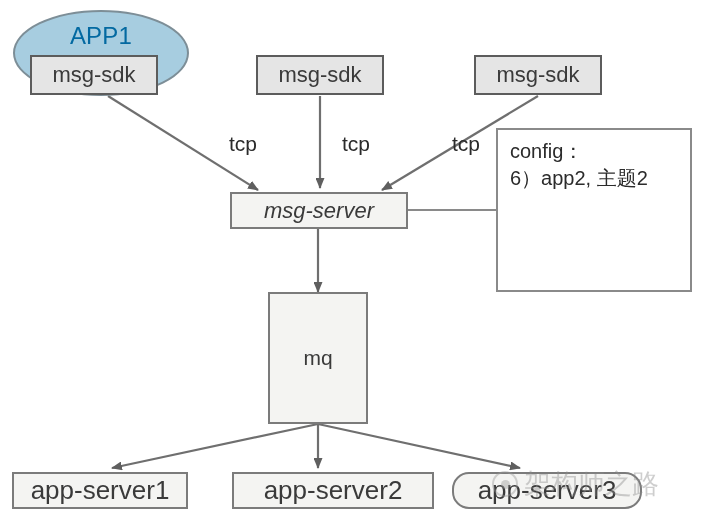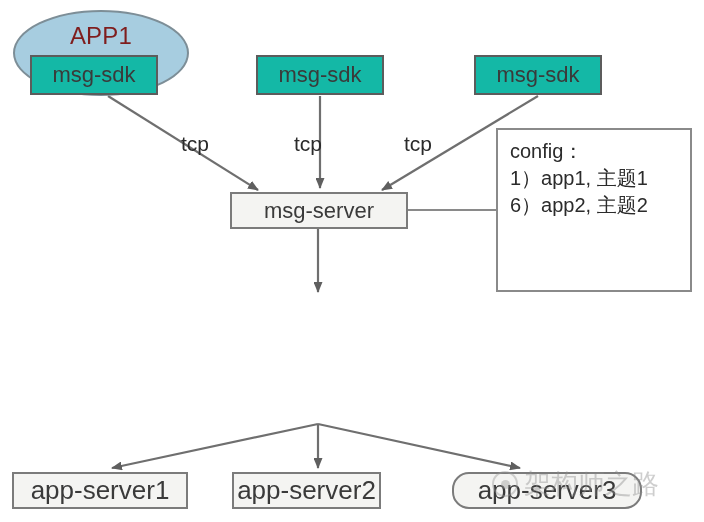--- a/index.html
+++ b/index.html
@@ -32,56 +32,57 @@
     border: 2px solid #7d8e97;
     box-sizing: border-box;
   }
   .app-label {
     position: absolute;
     left: 0;
     right: 0;
     top: 10px;
     text-align: center;
     font-size: 24px;
-    color: #7f1d1d;
+    color: #0369a1;
     letter-spacing: 0.2px;
   }
 
   
   .box {
     position: absolute;
     box-sizing: border-box;
     background: #f4f4f2;
     border: 2px solid #7b7b7b;
     display: flex;
     align-items: center;
     justify-content: center;
     color: #3a3a3a;
     font-size: 22px;
     white-space: nowrap;
   }
   .box.sdk {
-    background: #14b8a6;
+    background: #e5e5e5;
     border: 2px solid #5c5c5c;
     font-size: 22px;
   }
   .box.mq {
     font-size: 21px;
   }
   .box.server {
     font-size: 26px;
   }
 
   
   .edge-label {
     position: absolute;
     font-size: 21px;
     color: #2b2b2b;
     background: transparent;
     white-space: nowrap;
+    margin-left: 48px;
   }
 
   
   .config-note {
     position: absolute;
     box-sizing: border-box;
     background: #ffffff;
     border: 2px solid #8a8a8a;
     padding: 8px 10px 6px 12px;
     color: #2b2b2b;
@@ -161,31 +162,31 @@
   <div class="box sdk" style="left:30px; top:55px; width:128px; height:40px;">msg-sdk</div>
 
   <div class="box sdk" style="left:256px; top:55px; width:128px; height:40px;">msg-sdk</div>
 
   <div class="box sdk" style="left:474px; top:55px; width:128px; height:40px;">msg-sdk</div>
 
   <div class="edge-label" style="left:181px; top:132px;">tcp</div>
   <div class="edge-label" style="left:294px; top:132px;">tcp</div>
   <div class="edge-label" style="left:404px; top:132px;">tcp</div>
 
-  <div class="box" style="left:230px; top:192px; width:178px; height:37px;">msg-server</div>
+  <div class="box" style="left:230px; top:192px; width:178px; height:37px;font-style:italic;">msg-server</div>
 
   <div class="config-note" style="left:496px; top:128px; width:196px; height:164px;">
     <div class="cfg-line">config：</div>
-    <div class="cfg-line">1）app1, 主题1</div>
     <div class="cfg-line">6）app2, 主题2</div>
   </div>
 
+  <div class="box mq" style="left:268px; top:292px; width:100px; height:132px;">mq</div>
 
   <div class="box server" style="left:12px; top:472px; width:176px; height:37px;">app-server1</div>
-  <div class="box server" style="left:232px; top:472px; width:149px; height:37px;">app-server2</div>
+  <div class="box server" style="left:232px; top:472px; width:202px; height:37px;">app-server2</div>
   <div class="box server" style="left:452px; top:472px; width:190px; height:37px;border-radius:17px;">app-server3</div>
 
   <div class="watermark" style="left:492px; top:466px;">
     <span class="wm-mark"></span>
     <span>架构师之路</span>
   </div>
 
 </div>
 
 </body></html>

